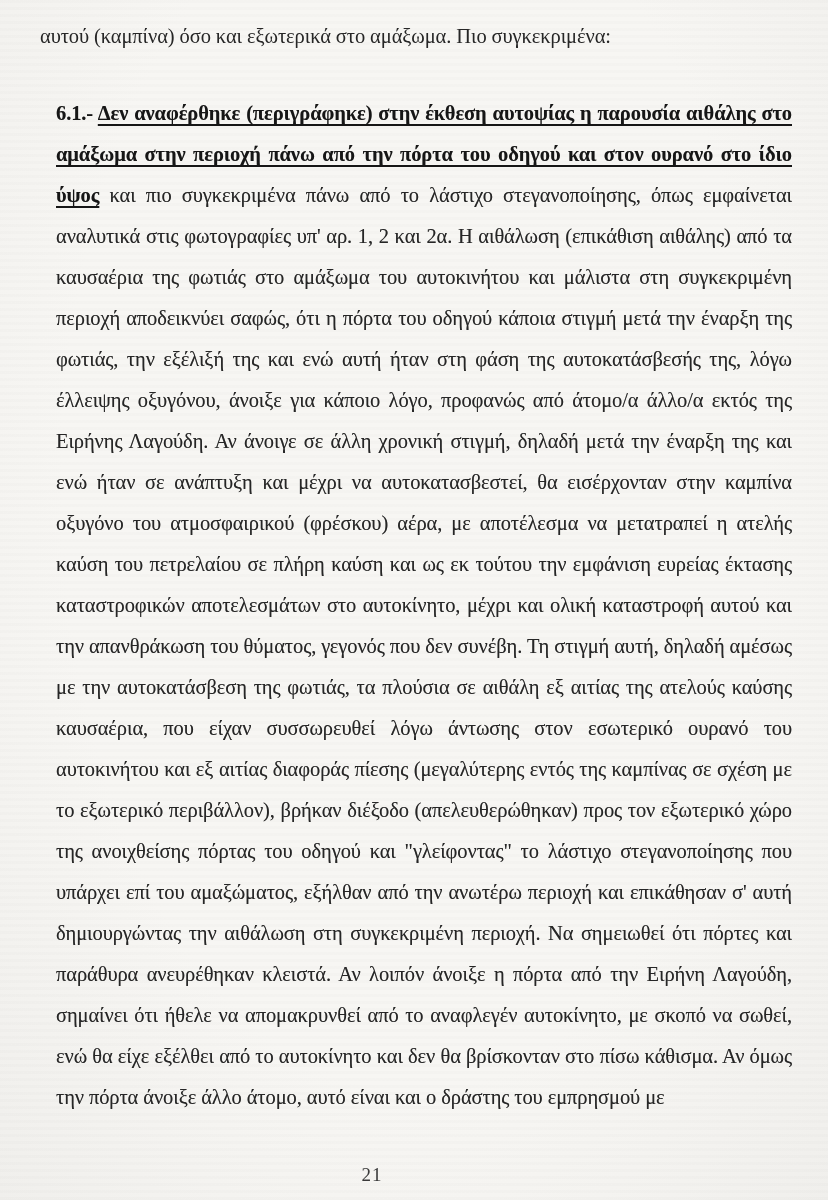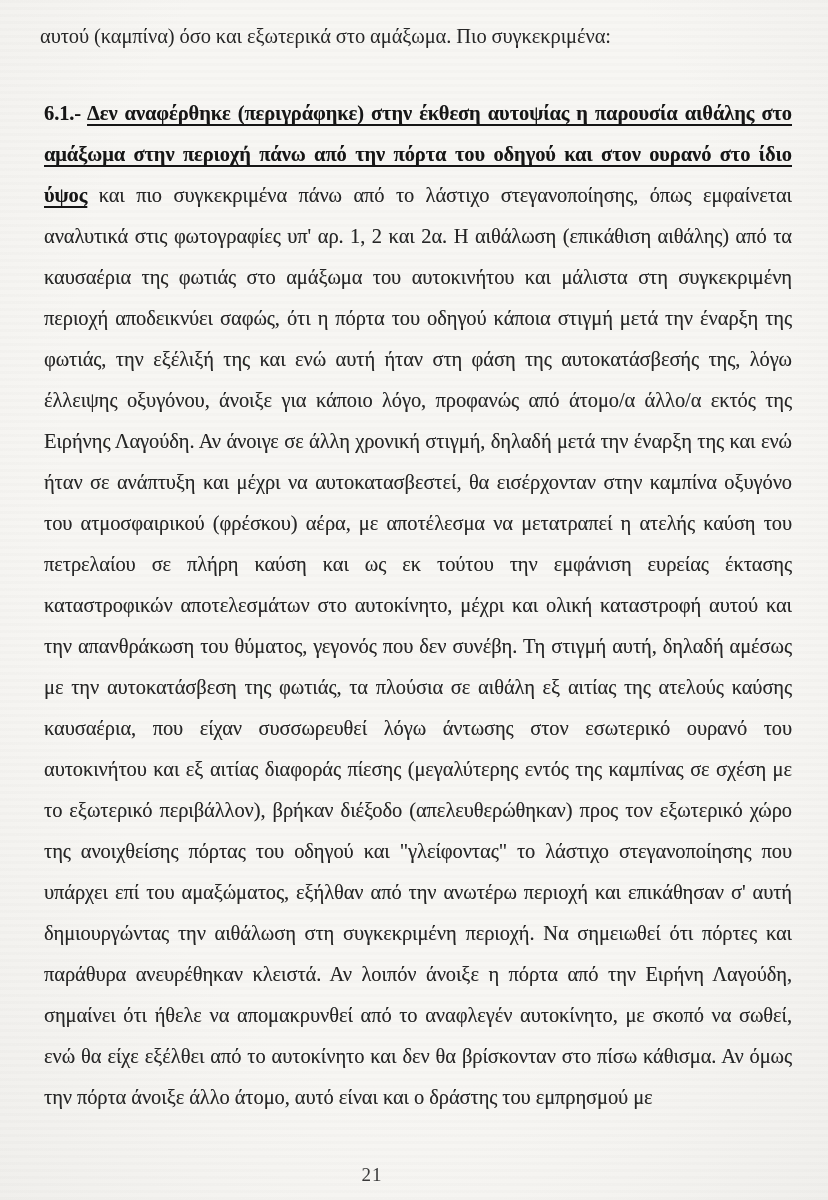--- a/index.html
+++ b/index.html
@@ -29,21 +29,21 @@
     color: #222;
   }
   .intro {
     margin: 0;
     font-size: 20.5px;
     line-height: 41px;
     letter-spacing: -0.1px;
     color: #262626;
   }
   .section-par {
-    margin: 36px 0 0 4px;
+    margin: 36px 0 0 16px;
     font-size: 20.5px;
     line-height: 41px;
     letter-spacing: -0.1px;
     text-align: justify;
     color: #242424;
     text-shadow: 0 0 0.4px rgba(20,20,20,0.35);
   }
   .sec-num {
     font-weight: bold;
     color: #161616;

